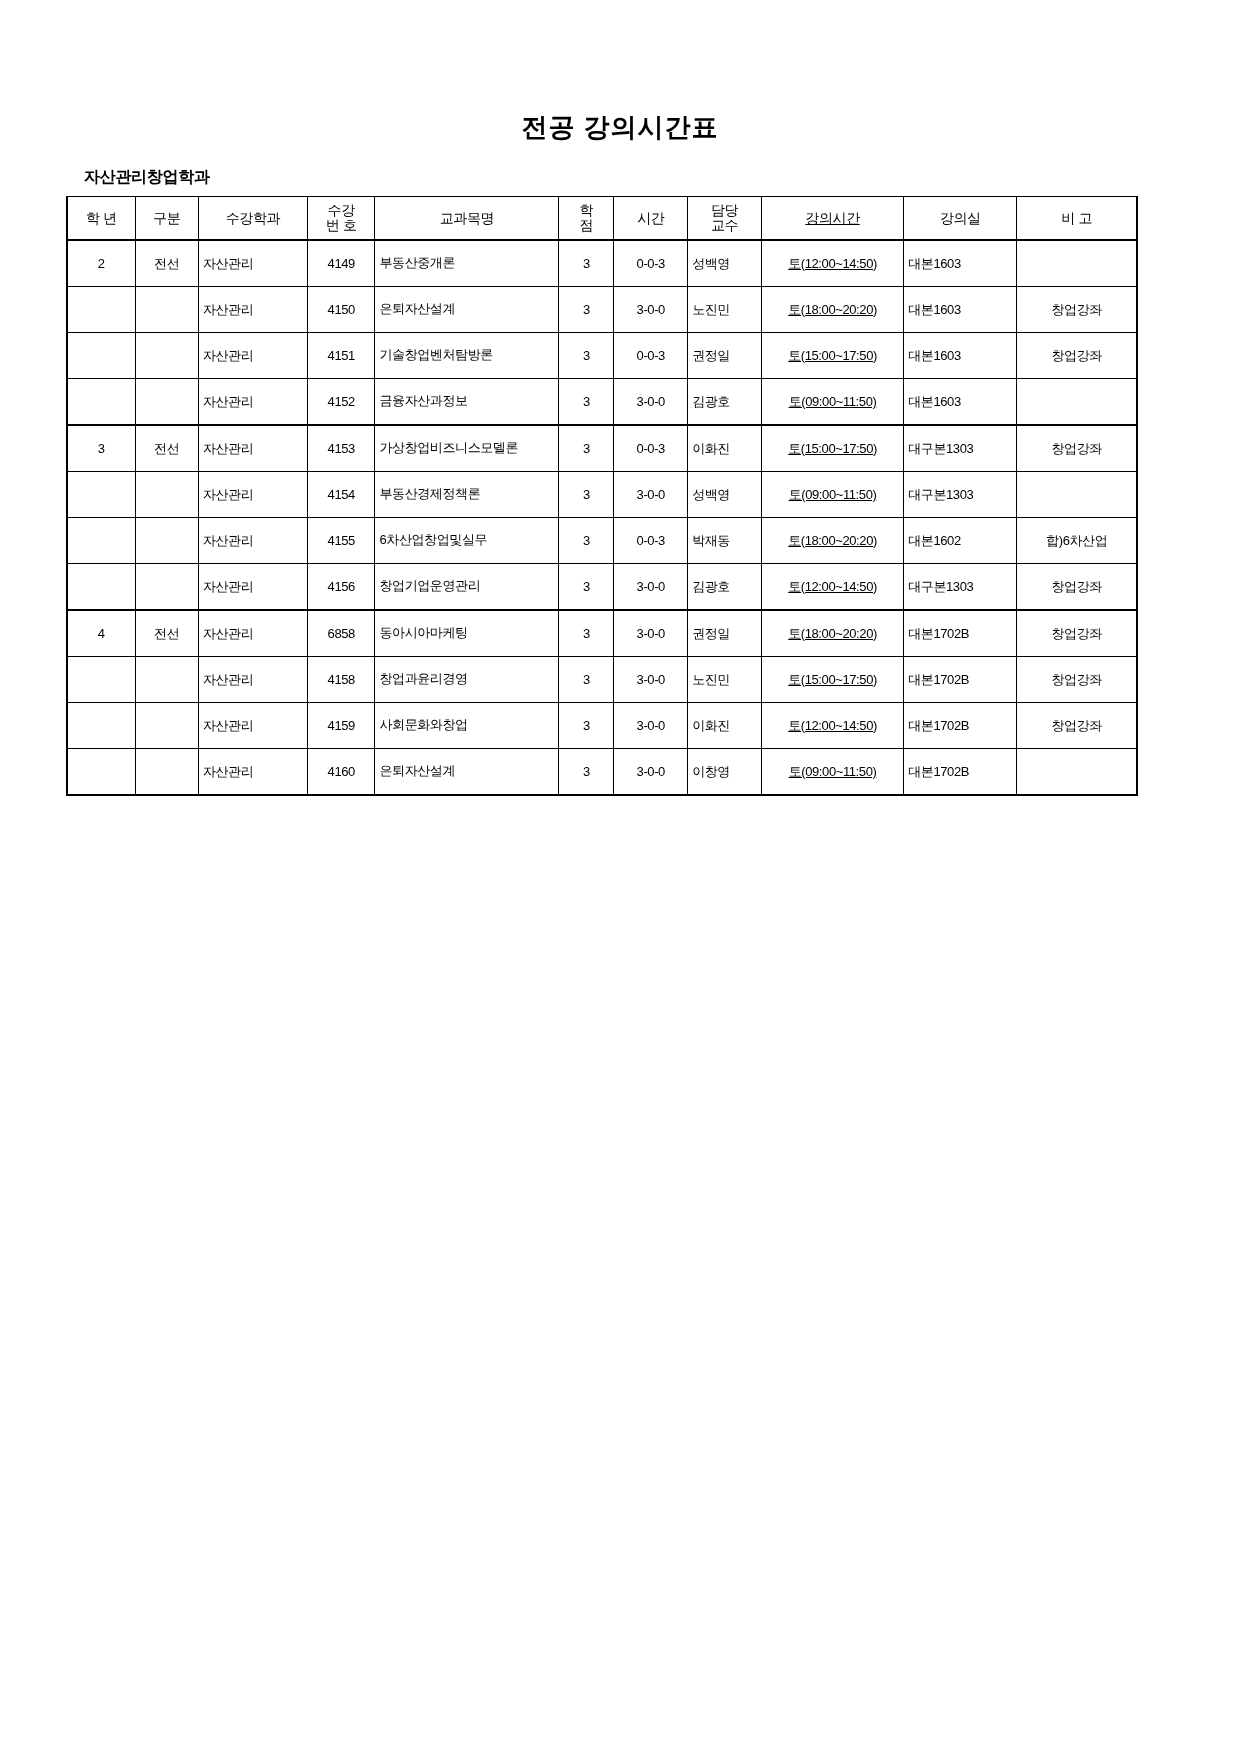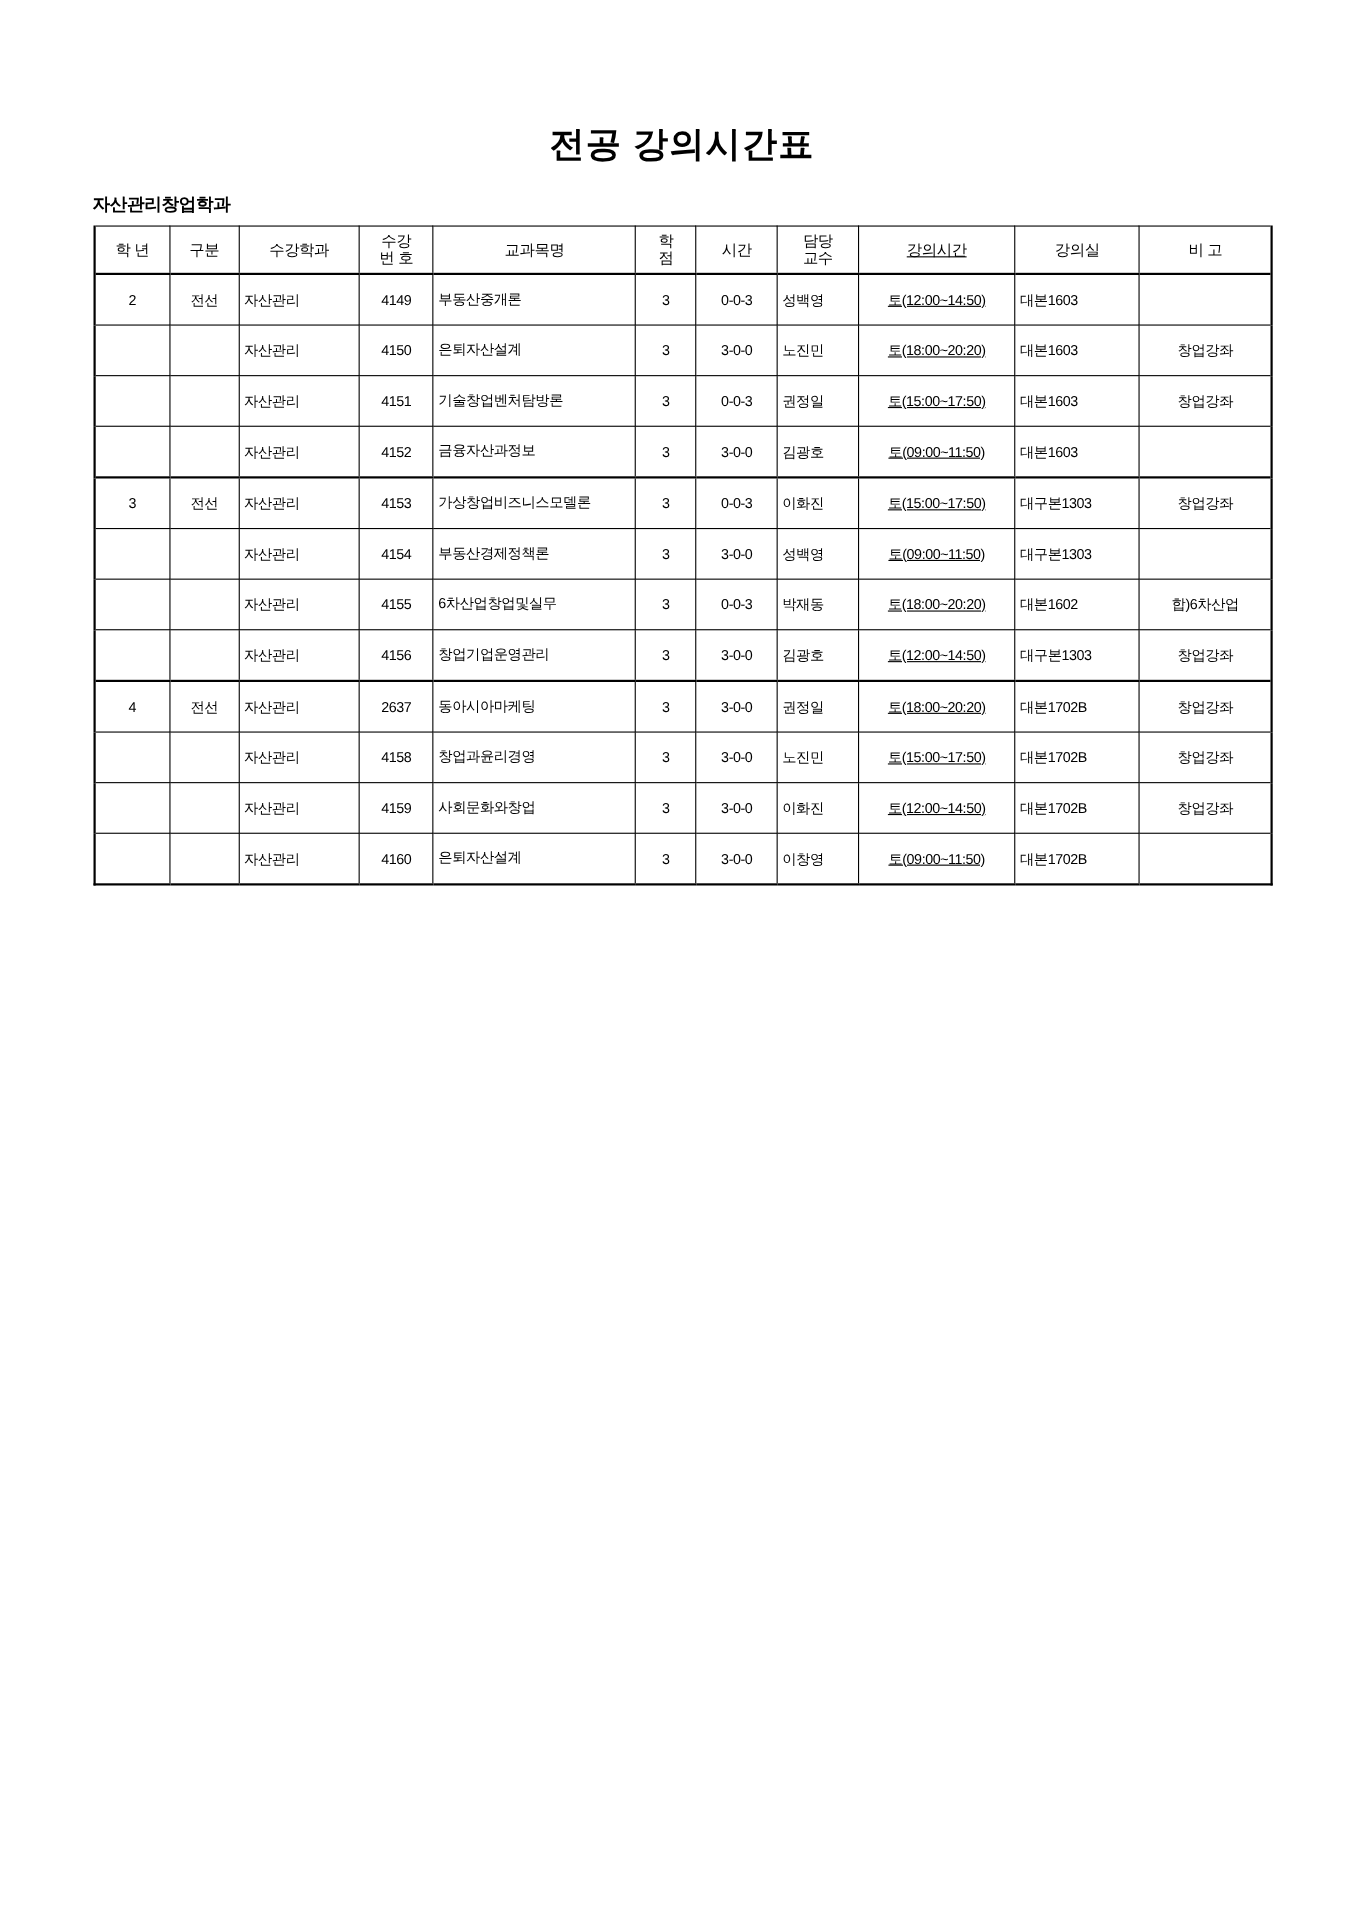--- a/index.html
+++ b/index.html
@@ -16,35 +16,35 @@
   }
   .page {
     box-sizing: border-box;
     width: 1240px;
     height: 1753px;
     padding: 0;
     position: relative;
   }
   .doc-title {
     text-align: center;
-    font-size: 32px;
+    font-size: 26px;
     font-weight: bold;
     letter-spacing: 1px;
     margin-top: 110px;
   }
   .dept-label {
     font-size: 16px;
     font-weight: bold;
     margin-left: 84px;
     margin-top: 22px;
     letter-spacing: -0.3px;
   }
   table.schedule {
     border-collapse: collapse;
-    margin-left: 85px;
+    margin-left: 66px;
     margin-top: 8px;
     width: 1072px;
     table-layout: fixed;
     font-size: 13px;
   }
   table.schedule th,
   table.schedule td {
     border: 1px solid #000000;
     padding: 0 4px;
     vertical-align: middle;
@@ -232,21 +232,21 @@
           <td class="c-time">3-0-0</td>
           <td class="c-prof">김광호</td>
           <td class="c-class">토(12:00~14:50)</td>
           <td class="c-room">대구본1303</td>
           <td class="c-note">창업강좌</td>
         </tr>
         <tr class="group-start">
           <td class="c-year">4</td>
           <td class="c-type">전선</td>
           <td class="c-dept">자산관리</td>
-          <td class="c-num">2637</td>
+          <td class="c-num">6858</td>
           <td class="c-course">동아시아마케팅</td>
           <td class="c-credit">3</td>
           <td class="c-time">3-0-0</td>
           <td class="c-prof">권정일</td>
           <td class="c-class">토(18:00~20:20)</td>
           <td class="c-room">대본1702B</td>
           <td class="c-note">창업강좌</td>
         </tr>
         <tr>
           <td class="c-year"></td>

